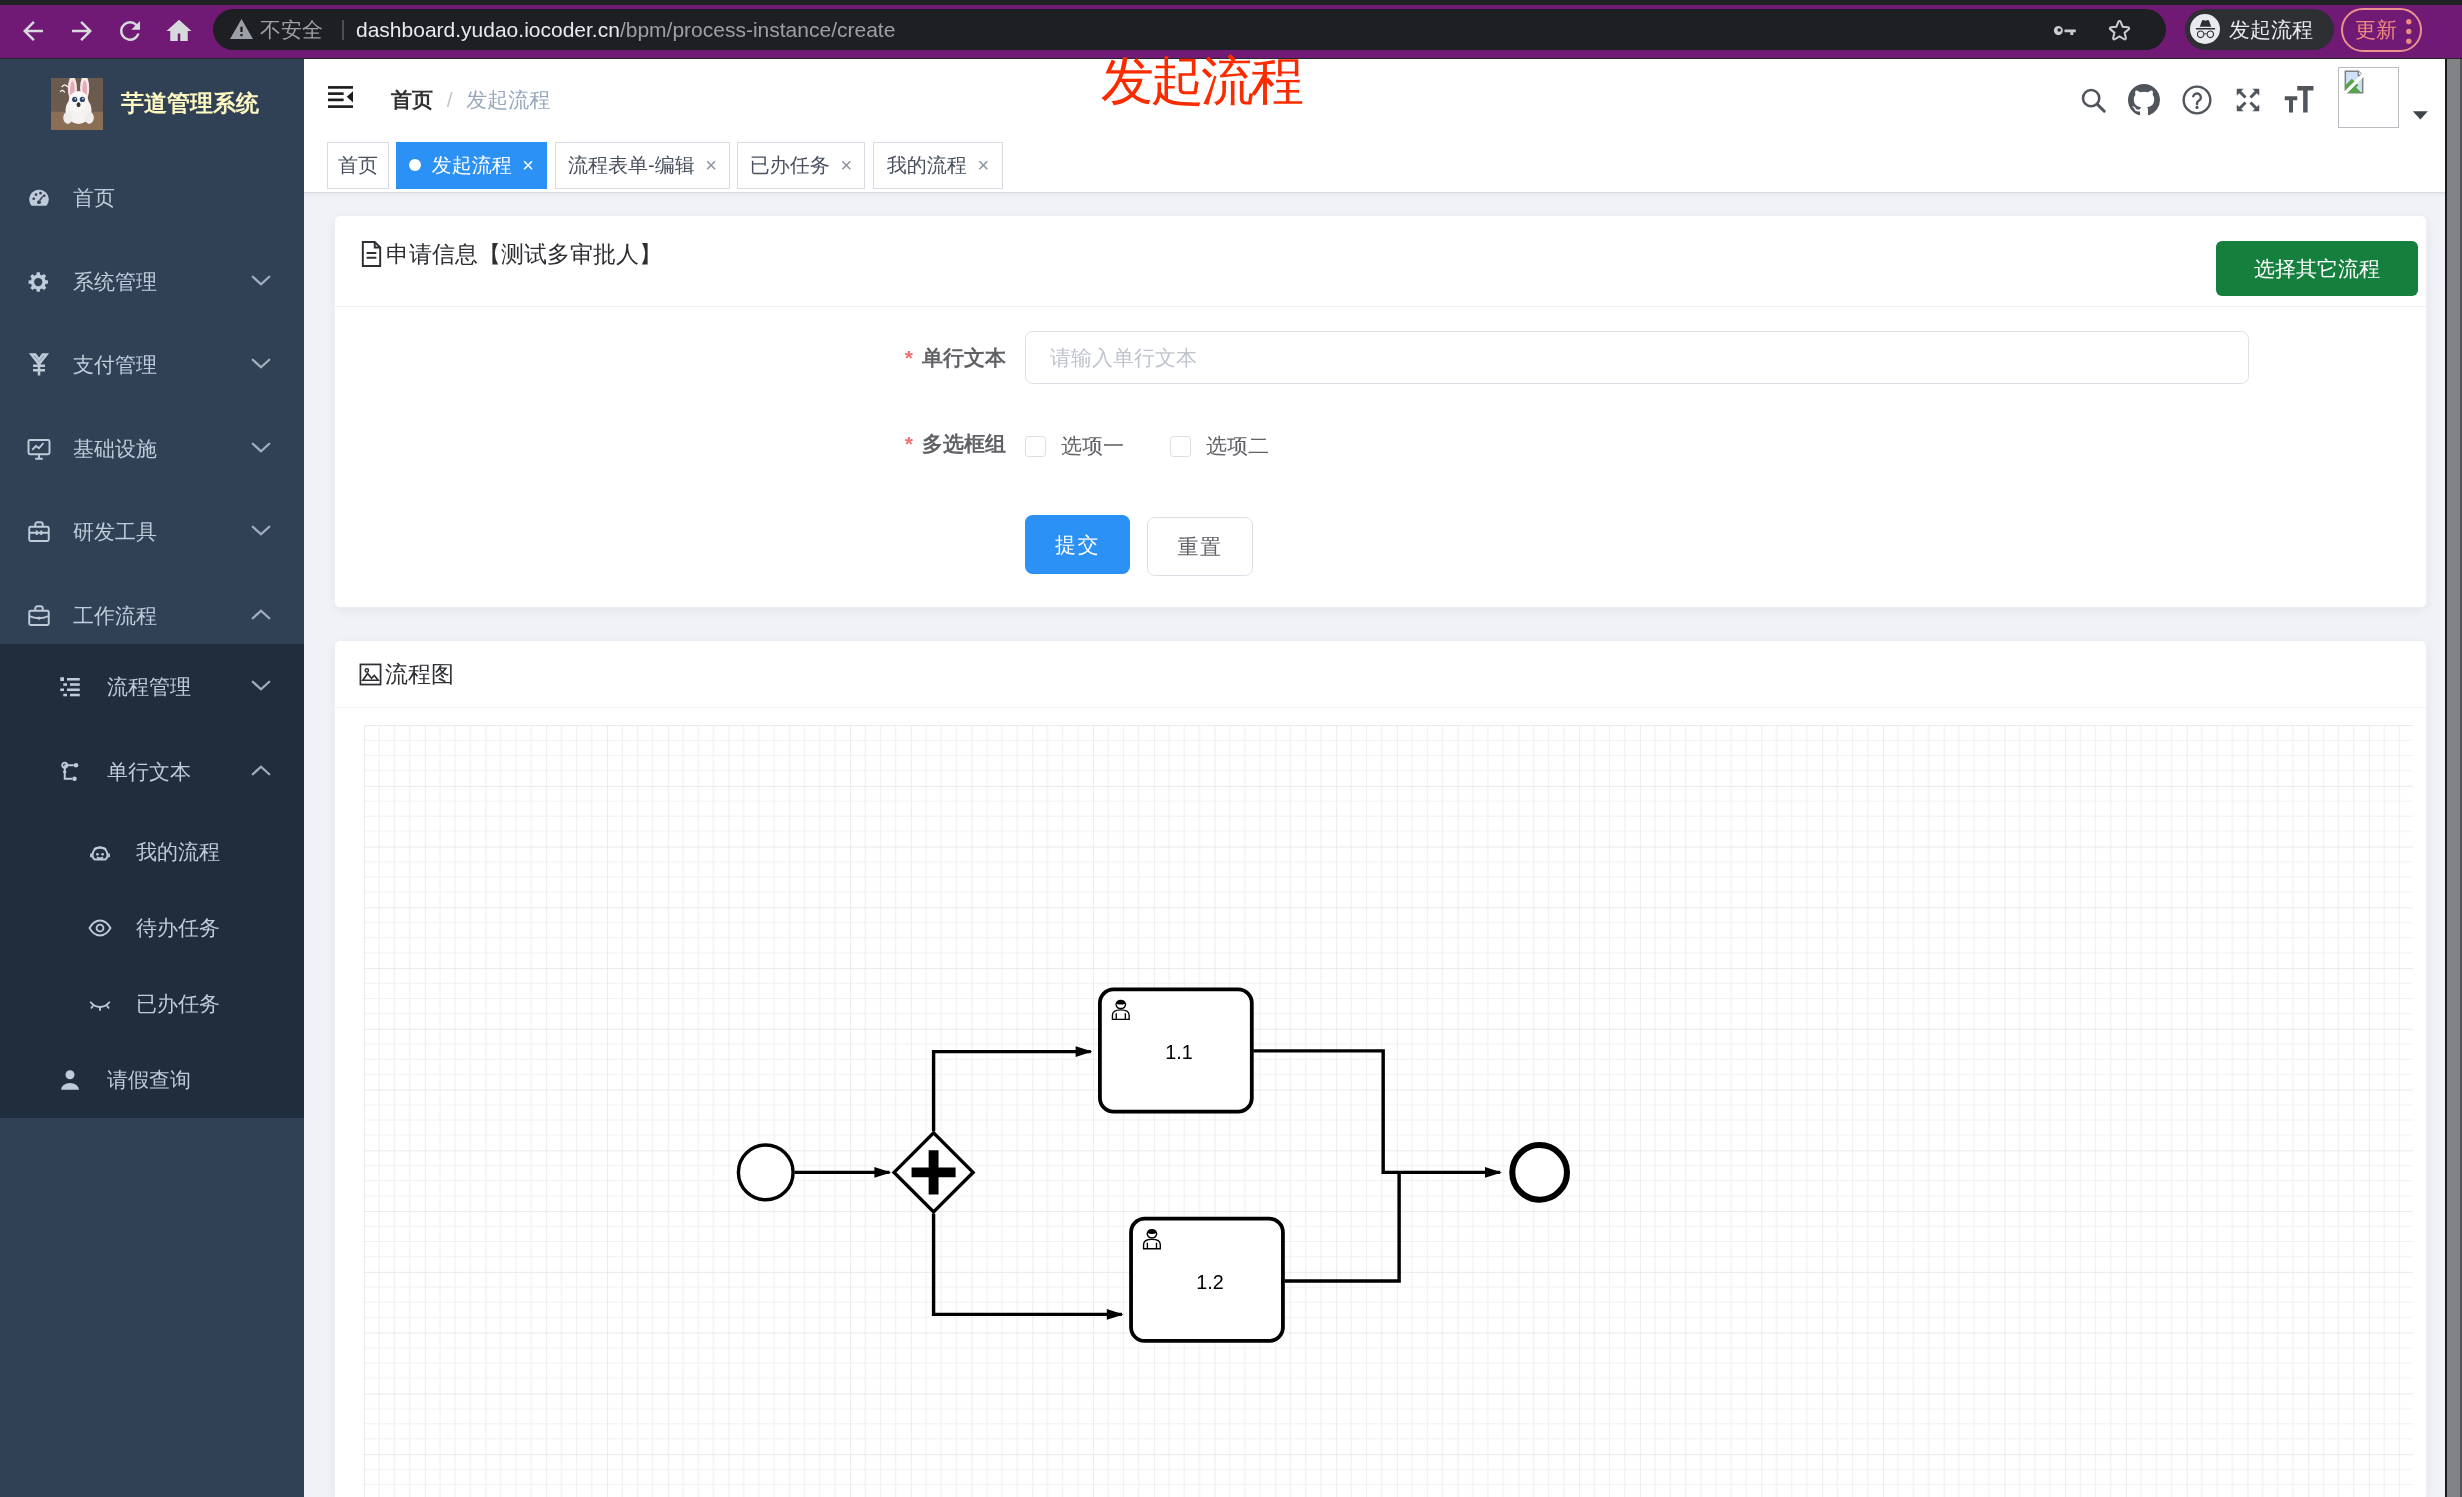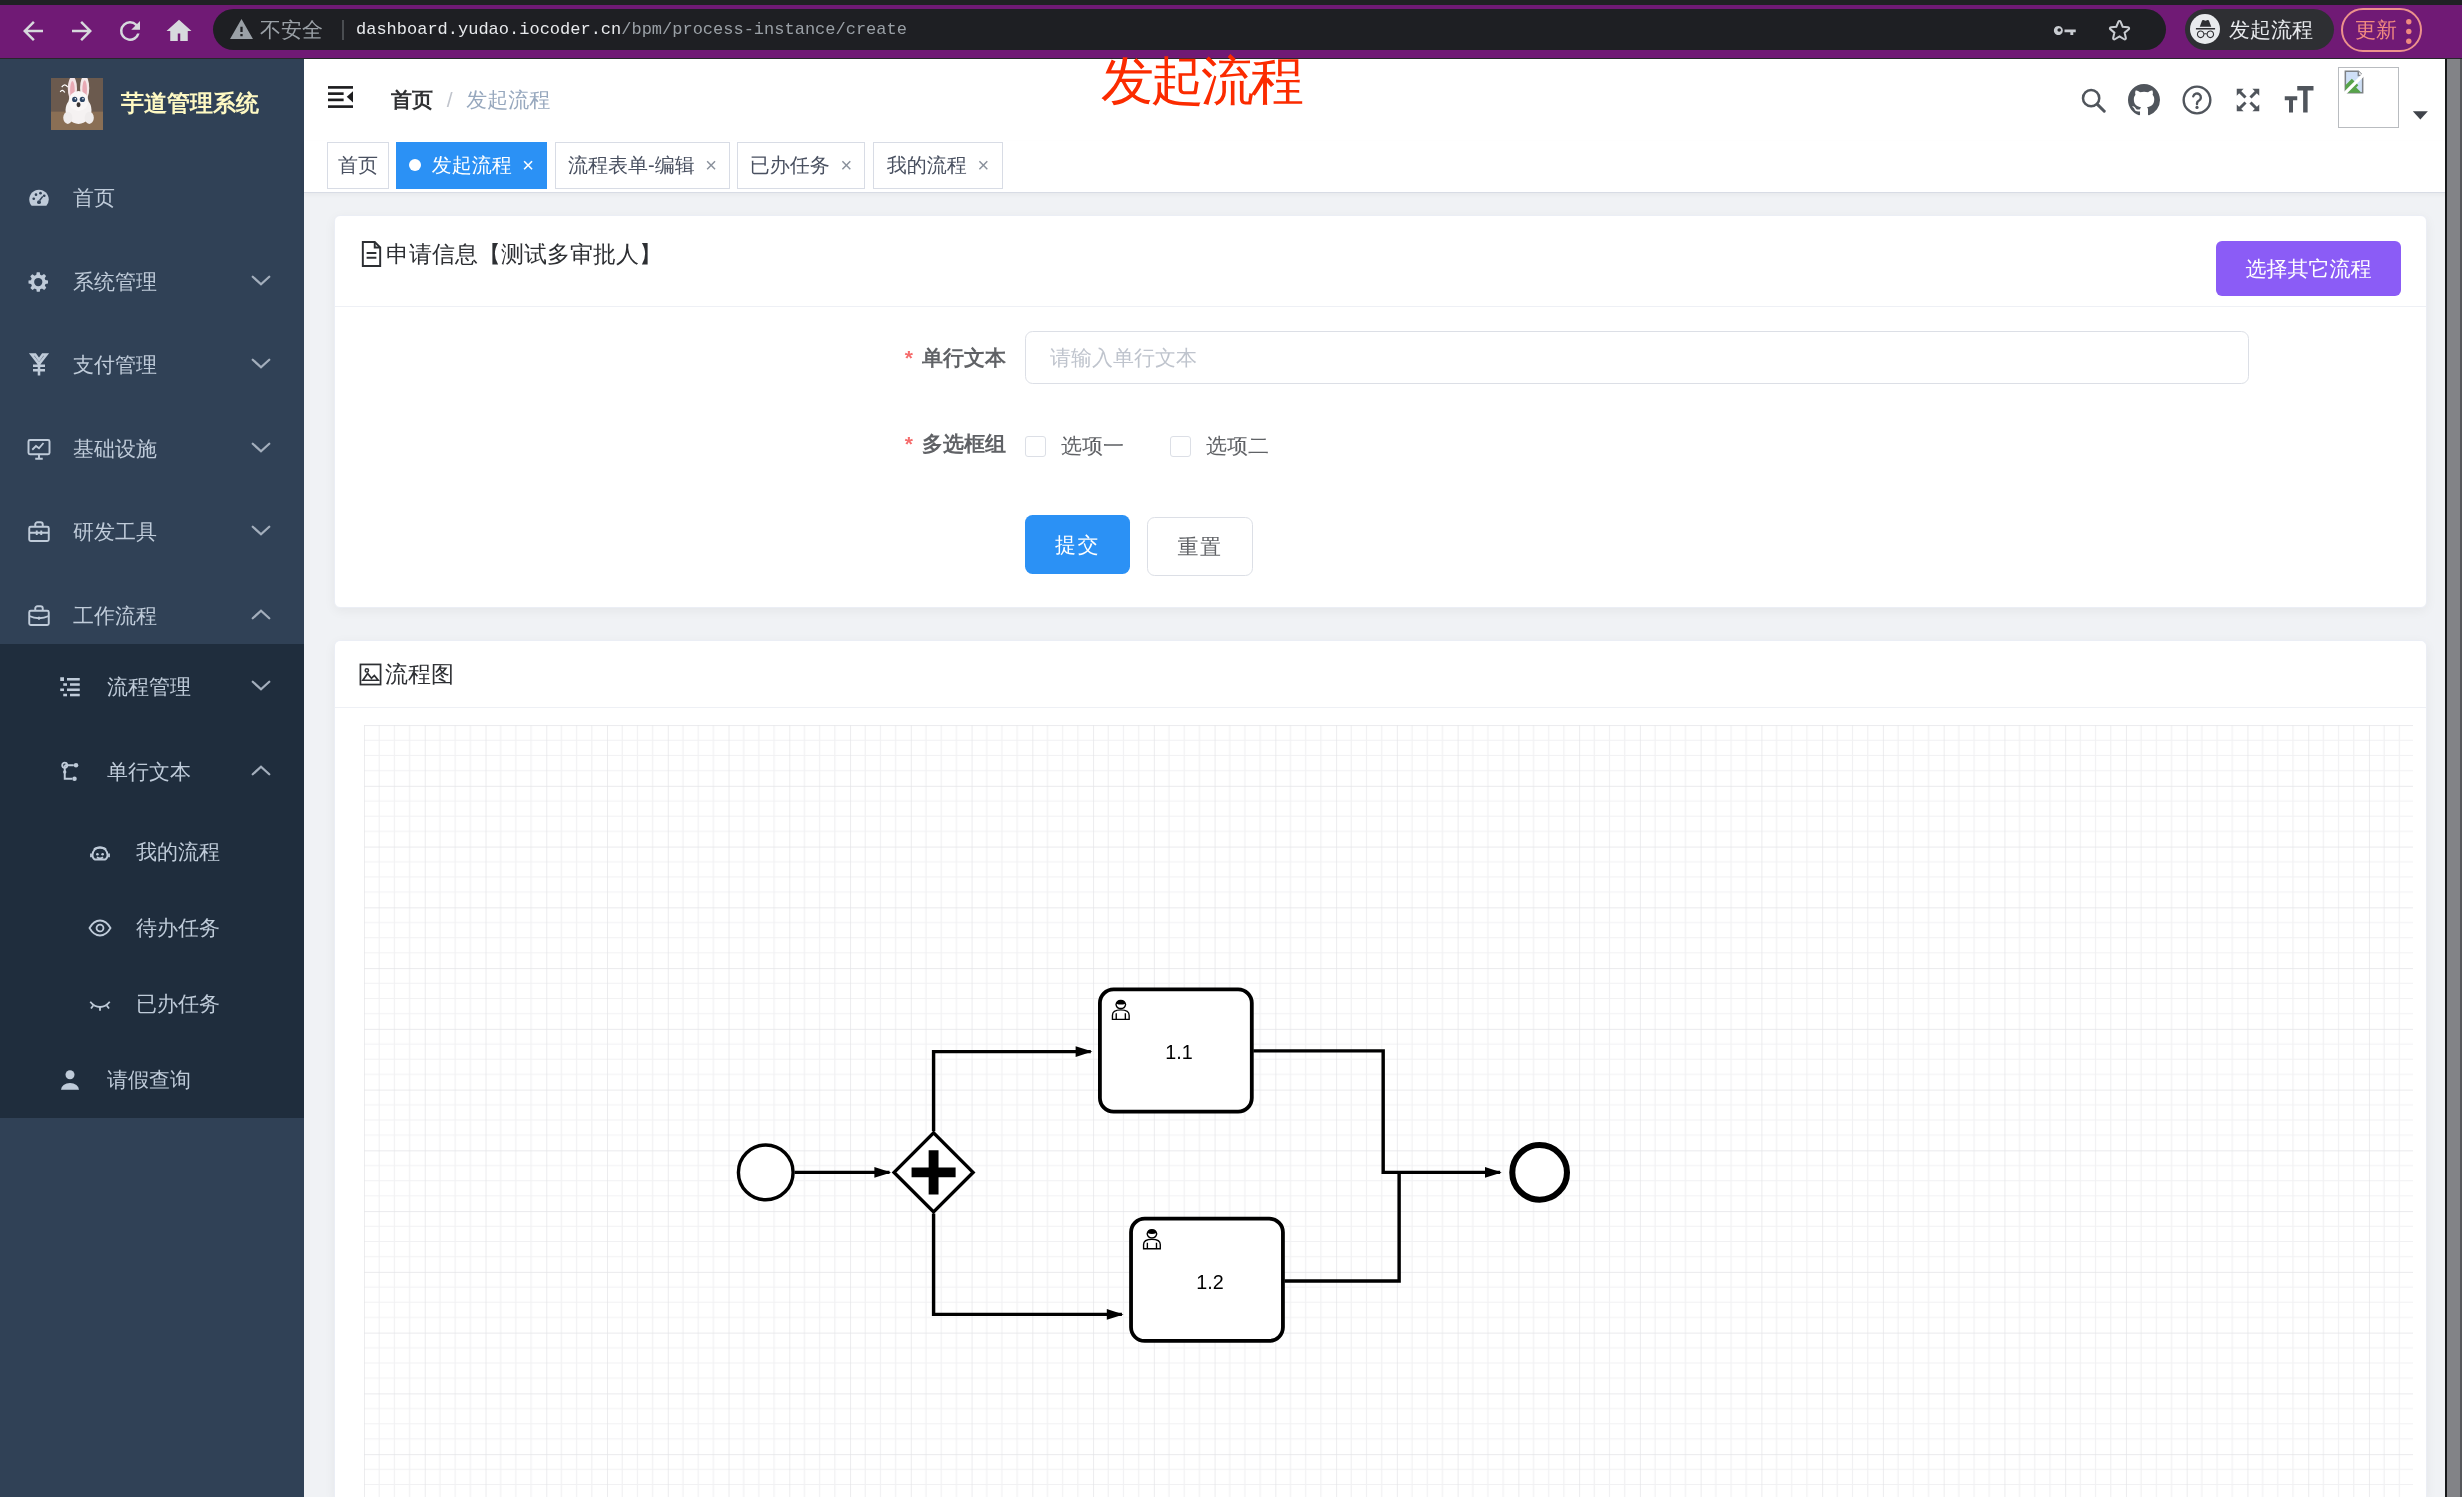--- a/index.html
+++ b/index.html
@@ -8,21 +8,21 @@
 
   
   #chrome { position:absolute; left:0; top:0; width:2462px; height:59px; background:#701a75; }
   #tabstrip { position:absolute; left:0; top:0; width:2462px; height:4.6px; background:#202124; }
   #chrome-bottom { position:absolute; left:0; top:58px; width:2462px; height:1.5px; background:#26272b; }
   .nav-ico { position:absolute; top:13px; width:36px; height:36px; display:flex; align-items:center; justify-content:center; }
   #omnibox { position:absolute; left:213px; top:9px; width:1953px; height:41px; border-radius:20.5px; background:#1e1f23; display:flex; align-items:center; }
   #omni-warn { position:absolute; left:16.7px; top:10px; }
   #omni-notsecure { position:absolute; left:47px; top:0; height:41px; line-height:41px; color:#9aa0a6; font-size:21px; }
   #omni-sep { position:absolute; left:129px; top:10.6px; width:1.5px; height:20px; background:#4a4d51; }
-  #omni-url { position:absolute; left:143px; top:0; height:41px; line-height:41px; font-size:17px; color:#e8eaed; white-space:nowrap;font-family:Liberation Mono, monospace; }
+  #omni-url { position:absolute; left:143px; top:0; height:41px; line-height:41px; font-size:21px; color:#e8eaed; white-space:nowrap; }
   #omni-url .path { color:#9aa0a6; }
   #key-ico { position:absolute; right:88px; top:8.4px; }
   #star-ico { position:absolute; right:33px; top:7.6px; }
   #incog { position:absolute; left:2185px; top:9px; width:149px; height:41px; border-radius:20.5px; background:#2e2f33; }
   #incog-circle { position:absolute; left:5.3px; top:5.3px; width:30px; height:30px; border-radius:50%; background:#e8eaed; display:flex; align-items:center; justify-content:center; }
   #incog-label { position:absolute; left:44px; top:0; height:41px; line-height:41px; color:#e8eaed; font-size:21px; }
   #update-pill { position:absolute; left:2341px; top:7.6px; width:81px; height:44px; border-radius:22px; border:2.3px solid #ec928c; }
   #update-label { position:absolute; left:12px; top:0; height:39px; line-height:39px; color:#f08a80; font-size:21px; }
   #kebab { position:absolute; left:62px; top:8.4px; }
 
@@ -70,21 +70,21 @@
   #card1 { left:30px; top:156px; width:2093px; height:393px; }
   #card2 { left:30px; top:581px; width:2093px; height:858px; border-bottom:none; border-bottom-left-radius:0; border-bottom-right-radius:0; }
   .card-header { position:absolute; left:0; top:0; width:100%; border-bottom:1.5px solid #eef0f5; }
   #card1 .card-header { height:91px; }
   #card2 .card-header { height:67px; }
   .card-title { position:absolute; display:flex; align-items:center; color:#2d2f33; font-size:23px; white-space:nowrap; }
   #card1 .card-title { left:25px; top:19px; height:38px; }
   #card2 .card-title { left:24px; top:14.4px; height:38px; }
   .card-title svg { margin-right:3px; }
 
-  #choose-btn { position:absolute; left:1881px; top:25px; width:185px; height:55px; border-radius:6px; background:#8b5cf6; color:#fff; font-size:21px; text-align:center; line-height:55px; border:none; cursor:pointer; }
+  #choose-btn { position:absolute; left:1881px; top:25px; width:202px; height:55px; border-radius:6px; background:#15803d; color:#fff; font-size:21px; text-align:center; line-height:55px; border:none; cursor:pointer; }
 
   
   .form-label { position:absolute; font-size:21px; color:#606266; font-weight:700; white-space:nowrap; text-align:right; }
   .form-label .req { color:#f56c6c; margin-right:9px; font-weight:700; }
   #fl-1 { left:237px; top:115px; width:434px; line-height:53px; }
   #fl-2 { left:237px; top:206px; width:434px; line-height:43px; }
   #input-1 { position:absolute; left:690px; top:115px; width:1224px; height:53px; border:1.5px solid #dcdfe6; border-radius:7.6px; background:#fff; font-size:21px; color:#606266; padding:0 24px; outline:none; }
   #input-1::placeholder { color:#bfc4cd; }
   .el-checkbox { position:absolute; display:flex; align-items:center; }
   #cb-1 { left:690px; top:216px; }

